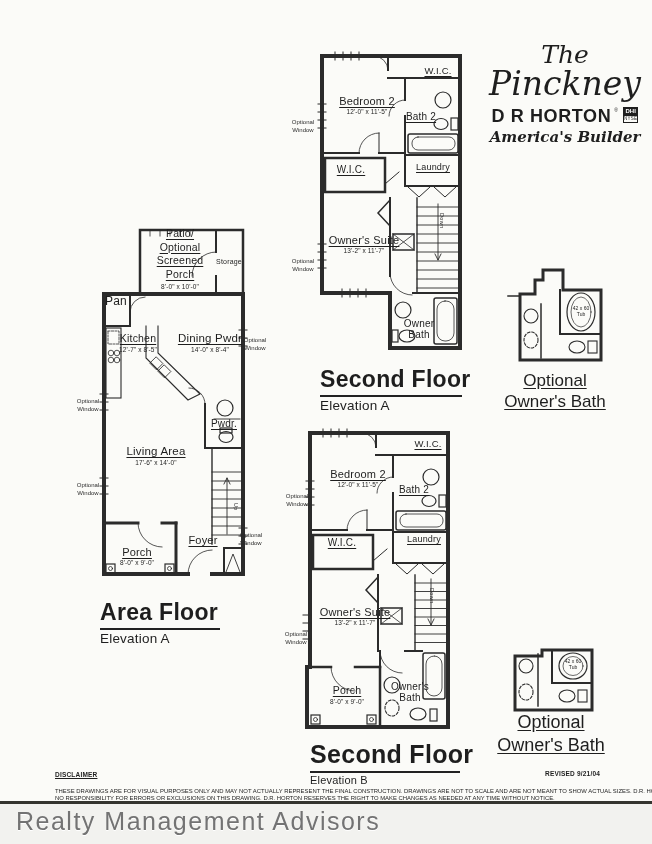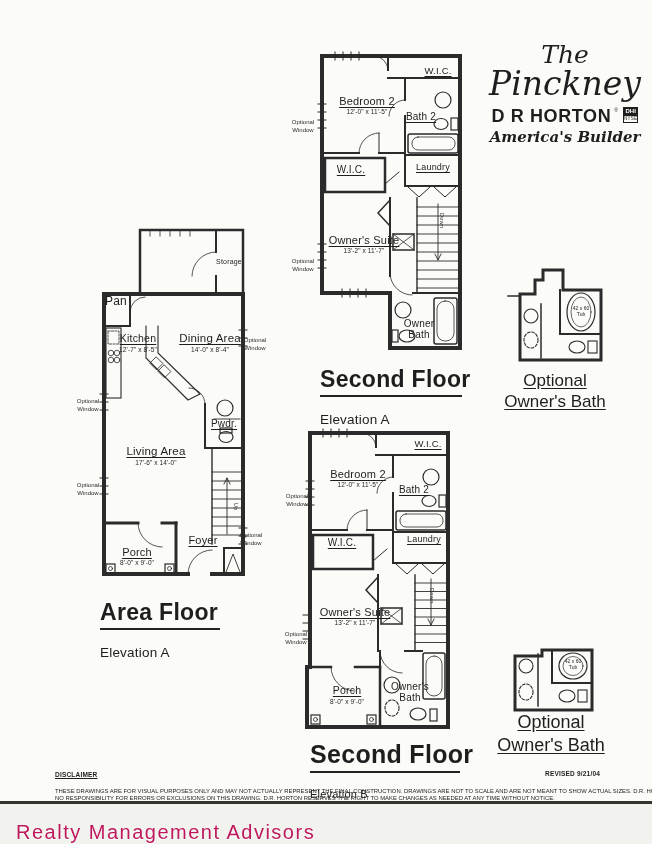--- a/index.html
+++ b/index.html
@@ -16,21 +16,21 @@
   .s7{font-size:7px}.s75{font-size:12px}.s9{font-size:9px}.s95{font-size:9.5px}
   .s10{font-size:10px}.s105{font-size:10.5px}.s11{font-size:11px}.s115{font-size:11.5px}
   
   .optw{position:absolute;transform:translateX(-50%);font-size:6px;line-height:1.25;text-align:center;color:#2c2c2c}
   .optw span{display:block}
   
   .stairdir{position:absolute;font-size:5.5px;letter-spacing:.4px;transform:rotate(90deg);transform-origin:0 0;color:#2c2c2c}
   
   .ptitle{position:absolute}
   .ptitle .pt{font-weight:700;border-bottom:2px solid #222;padding-bottom:2px;white-space:nowrap;letter-spacing:.3px}
-  .ptitle .pe{font-size:13.5px;padding-top:15px;letter-spacing:.2px}
+  .ptitle .pe{font-size:13.5px;padding-top:1px;letter-spacing:.2px}
   
   .btitle{position:absolute;transform:translateX(-50%);text-align:center;line-height:1.25;white-space:nowrap}
   .btitle div{text-decoration:underline;text-underline-offset:2px}
   
   .tublbl{position:absolute;transform:translateX(-50%);font-size:5px;line-height:1.15;text-align:center}
   .tublbl span{display:block}
   
   .logo{position:absolute;transform:translateX(-50%);text-align:center;width:180px}
   .logo-the{font-family:"DejaVu Serif",serif;font-style:italic;font-size:25px;line-height:1}
   .logo-name{font-family:"DejaVu Serif",serif;font-style:italic;font-size:33px;line-height:1.05}
@@ -39,21 +39,21 @@
   .bmark{font-size:5px;vertical-align:top}
   .ticker{display:inline-block;margin-left:2px}
   .dhi{display:block;background:#1e1e1e;color:#fff;font-size:6px;font-weight:bold;padding:0 2px;line-height:8px;text-align:center}
   .nyse{display:block;border:1px solid #1e1e1e;font-size:4.5px;line-height:6px;text-align:center;letter-spacing:.3px}
   .tagline{font-family:"DejaVu Serif",serif;font-style:italic;font-weight:bold;font-size:15px;margin-top:3px}
   
   .disclabel{position:absolute;font-size:6.5px;font-weight:bold;text-decoration:underline;letter-spacing:.2px}
   .discline{position:absolute;font-size:5.9px;white-space:nowrap;color:#242424;letter-spacing:0}
   .revised{position:absolute;font-size:6.5px;font-weight:bold;letter-spacing:.2px}
   .wmstrip{position:absolute;left:0;top:801px;width:652px;height:43px;background:#f2f2ef;border-top:3px solid #35352f}
-  .wmtext{font-size:20px;color:#be185d;padding:17px 0 0 16px;letter-spacing:1.5px;text-shadow:0 1px 0 #ffffff}
+  .wmtext{font-size:25px;color:#737373;padding:3px 0 0 16px;letter-spacing:1.5px;text-shadow:0 1px 0 #ffffff}
 </style>
 </head>
 <body>
 
 <div class="sheet">
 
   <svg class="plan" style="left:287px;top:48px" width="175" height="312" viewBox="0 0 175 312">
     <g stroke="#2b2b2b" fill="none" stroke-linecap="square">
       <path d="M35,8 H173 V300 H103 V245 H35 Z" stroke-width="4"></path>
       <line x1="101" y1="8" x2="101" y2="22" stroke-width="2"></line>
@@ -278,32 +278,36 @@
   </div>
   <div class="optw" style="left:303px;top:258px">
     <span>Optional</span>
     <span>Window</span>
   </div>
   <div class="ptitle" style="left:320px;top:366px;width:142px">
     <div class="pt" style="font-size:23px">Second Floor</div>
     <div class="pe">Elevation A</div>
   </div>
 
+  <div class="L wrapb" style="left:180px;top:227px;width:56px">
+    <span class="rn s105" style="line-height:1.3">Patio/ Optional Screened Porch</span>
+    <span class="rd">8'-0" x 10'-0"</span>
+  </div>
   <div class="L" style="left:229px;top:258px">
     <span class="rn nou s7">Storage</span>
   </div>
   <div class="L" style="left:116px;top:295px">
     <span class="rn nou s75">Pan</span>
   </div>
   <div class="L" style="left:138px;top:333px">
     <span class="rn s105">Kitchen</span>
     <span class="rd">12'-7" x 8'-5"</span>
   </div>
   <div class="L" style="left:210px;top:332px">
-    <span class="rn s115">Dining Area</span>
+    <span class="rn s115">Dining Pwdr</span>
     <span class="rd">14'-0" x 8'-4"</span>
   </div>
   <div class="L" style="left:224px;top:418px">
     <span class="rn s10">Pwdr.</span>
   </div>
   <div class="L" style="left:156px;top:445px">
     <span class="rn s115">Living Area</span>
     <span class="rd">17'-6" x 14'-0"</span>
   </div>
   <div class="L" style="left:203px;top:534px">

